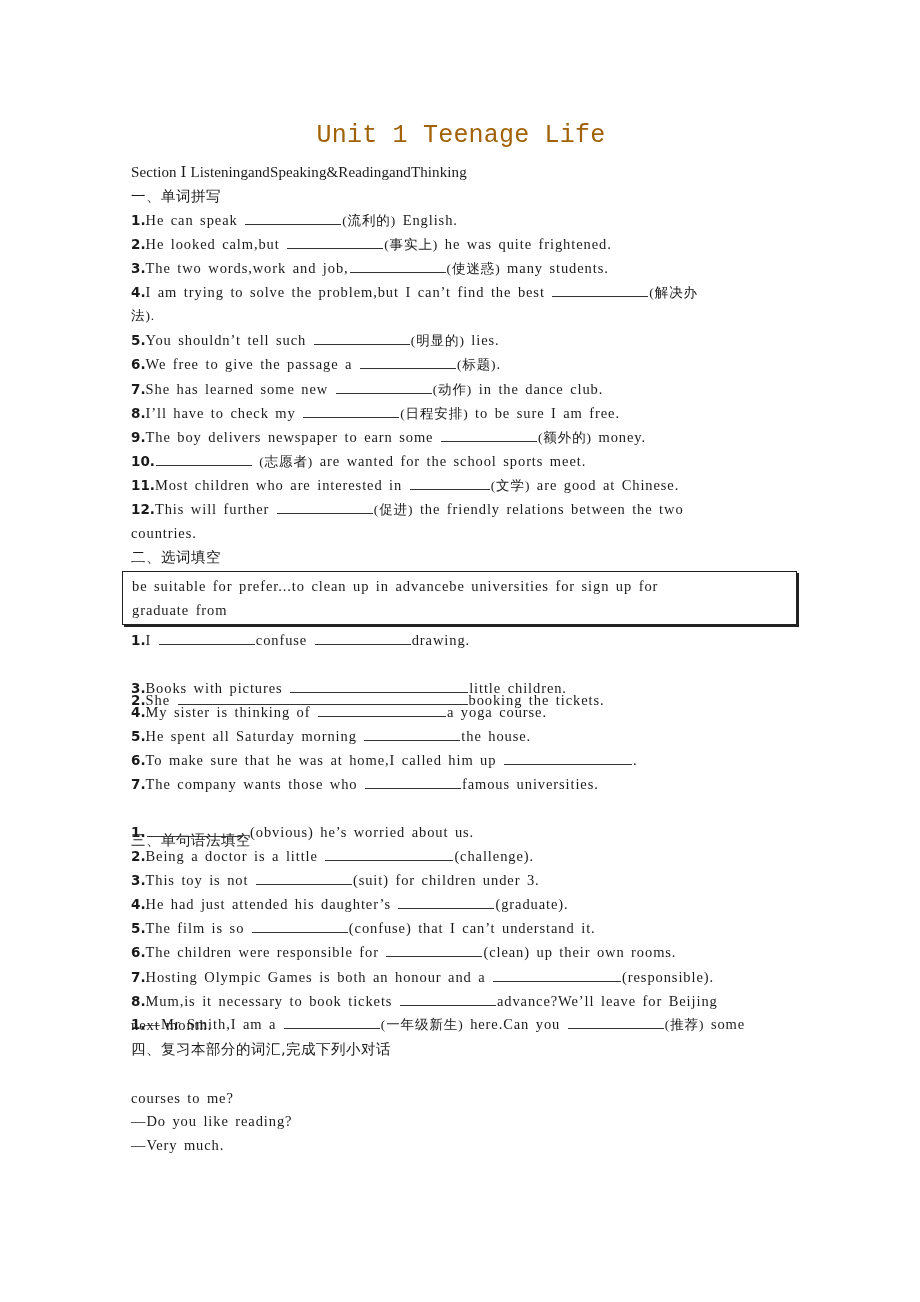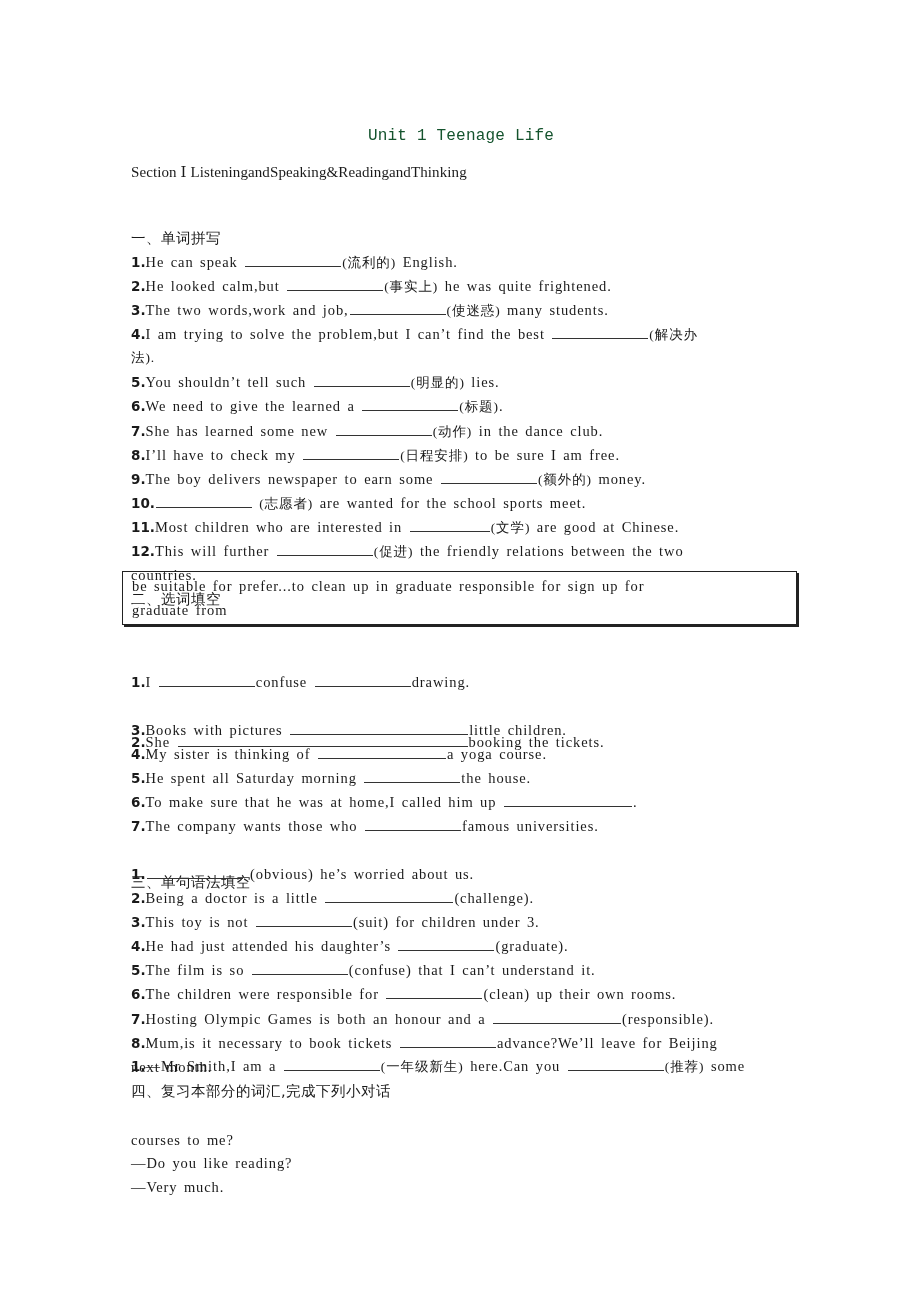--- a/index.html
+++ b/index.html
@@ -20,23 +20,23 @@
       left: 131px;
       top: 0;
       width: 660px;
     }
     .title {
       position: absolute;
       left: 0;
       top: 122px;
       width: 660px;
       text-align: center;
-      color: #14532d;
+      color: #a16207;
       font-family: "Liberation Mono", "DejaVu Sans Mono", monospace;
-      font-size: 16px;
+      font-size: 25px;
       letter-spacing: 0.2px;
       line-height: 28px;
     }
     .subtitle {
       position: absolute;
       left: 0;
       top: 161px;
       width: 660px;
       text-align: left;
       font-family: "Liberation Serif", "DejaVu Serif", serif;
@@ -47,21 +47,20 @@
     .line {
       position: absolute;
       left: 0;
       width: 665px;
       font-family: "Liberation Serif", "DejaVu Serif", serif;
       font-size: 14.5px;
       line-height: 24px;
       white-space: nowrap;
       letter-spacing: 0.9px;
       word-spacing: 2px;
-      margin-top: 42px;
     }
     .heading {
       font-family: "DejaVu Sans", sans-serif;
       font-size: 14.5px;
       letter-spacing: 0.5px;
     }
     .num {
       font-family: "DejaVu Sans", sans-serif;
       font-weight: bold;
       font-size: 13.5px;
@@ -109,38 +108,38 @@
 
   <div class="line" style="top:232px"><span class="num">2.</span><span>He looked calm,but </span><span class="blank" style="width:96px"></span><span class="cn">(事实上)</span><span> he was quite frightened.</span></div>
 
   <div class="line" style="top:256px"><span class="num">3.</span><span>The two words,work and job,</span><span class="blank" style="width:96px"></span><span class="cn">(使迷惑)</span><span> many students.</span></div>
 
   <div class="line" style="top:280px"><span class="num">4.</span><span>I am trying to solve the problem,but I can’t find the best </span><span class="blank" style="width:96px"></span><span class="cn">(解决办</span></div>
   <div class="line cn" style="top:304px">法).</div>
 
   <div class="line" style="top:328px"><span class="num">5.</span><span>You shouldn’t tell such </span><span class="blank" style="width:96px"></span><span class="cn">(明显的)</span><span> lies.</span></div>
 
-  <div class="line" style="top:352px"><span class="num">6.</span><span>We need to give the learned a </span><span class="blank" style="width:96px"></span><span class="cn">(标题)</span><span>.</span></div>
+  <div class="line" style="top:352px"><span class="num">6.</span><span>We free to give the passage a </span><span class="blank" style="width:96px"></span><span class="cn">(标题)</span><span>.</span></div>
 
   <div class="line" style="top:377px"><span class="num">7.</span><span>She has learned some new </span><span class="blank" style="width:96px"></span><span class="cn">(动作)</span><span> in the dance club.</span></div>
 
   <div class="line" style="top:401px"><span class="num">8.</span><span>I’ll have to check my </span><span class="blank" style="width:96px"></span><span class="cn">(日程安排)</span><span> to be sure I am free.</span></div>
 
   <div class="line" style="top:425px"><span class="num">9.</span><span>The boy delivers newspaper to earn some </span><span class="blank" style="width:96px"></span><span class="cn">(额外的)</span><span> money.</span></div>
 
   <div class="line" style="top:449px"><span class="num">10.</span><span class="blank" style="width:96px"></span><span class="cn"> (志愿者)</span><span> are wanted for the school sports meet.</span></div>
 
   <div class="line" style="top:473px"><span class="num">11.</span><span>Most children who are interested in </span><span class="blank" style="width:80px"></span><span class="cn">(文学)</span><span> are good at Chinese.</span></div>
 
   <div class="line" style="top:497px"><span class="num">12.</span><span>This will further </span><span class="blank" style="width:96px"></span><span class="cn">(促进)</span><span> the friendly relations between the two</span></div>
   <div class="line" style="top:521px">countries.</div>
 
   <div class="line heading" style="top:545px">二、选词填空</div>
 
-  <div class="wordbox"><span class="w">be suitable for</span>  <span class="w">prefer...to</span>  <span class="w">clean up</span>  <span class="w">in graduate responsible for</span>  <span class="w">sign up for</span><br><span class="w">graduate from</span></div>
+  <div class="wordbox"><span class="w">be suitable for</span>  <span class="w">prefer...to</span>  <span class="w">clean up</span>  <span class="w">in advancebe universities for</span>  <span class="w">sign up for</span><br><span class="w">graduate from</span></div>
 
   <div class="line" style="top:628px"><span class="num">1.</span><span>I </span><span class="blank" style="width:96px"></span><span>confuse </span><span class="blank" style="width:96px"></span><span>drawing.</span></div>
 
   <div class="line" style="top:688px"><span class="num">2.</span><span>She </span><span class="blank" style="width:290px"></span><span>booking the tickets.</span></div>
 
   <div class="line" style="top:676px"><span class="num">3.</span><span>Books with pictures </span><span class="blank" style="width:178px"></span><span>little children.</span></div>
 
   <div class="line" style="top:700px"><span class="num">4.</span><span>My sister is thinking of </span><span class="blank" style="width:128px"></span><span>a yoga course.</span></div>
 
   <div class="line" style="top:724px"><span class="num">5.</span><span>He spent all Saturday morning </span><span class="blank" style="width:96px"></span><span>the house.</span></div>

